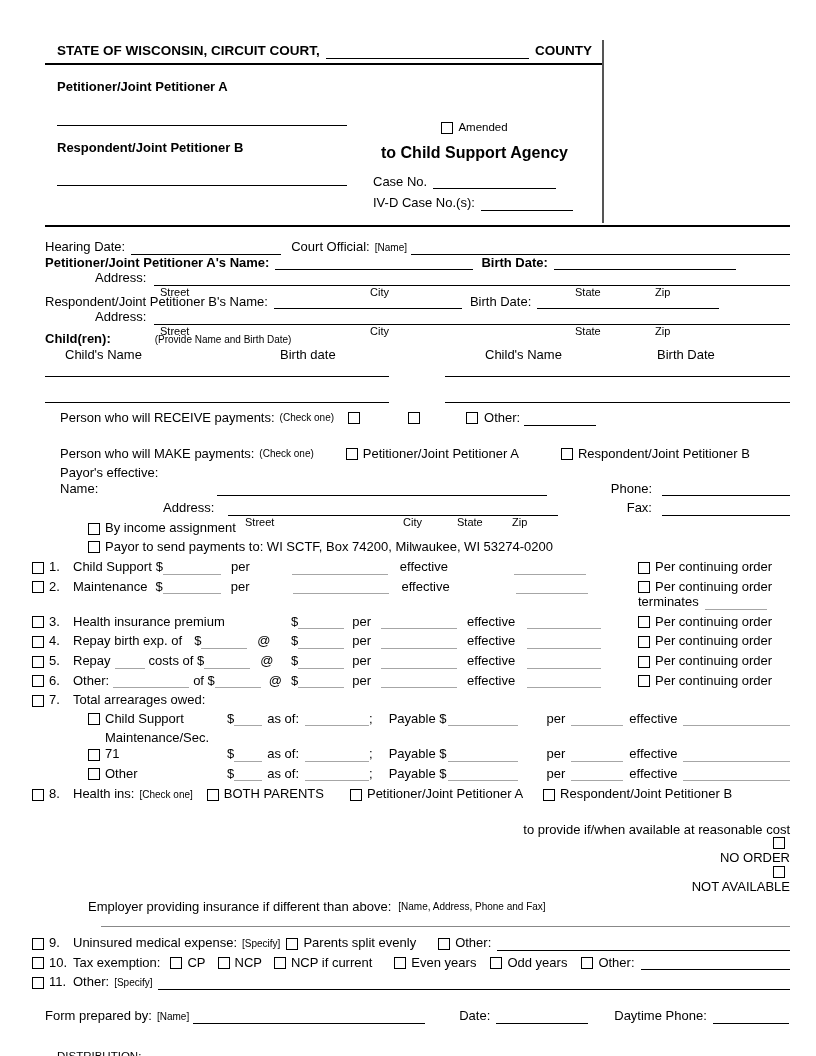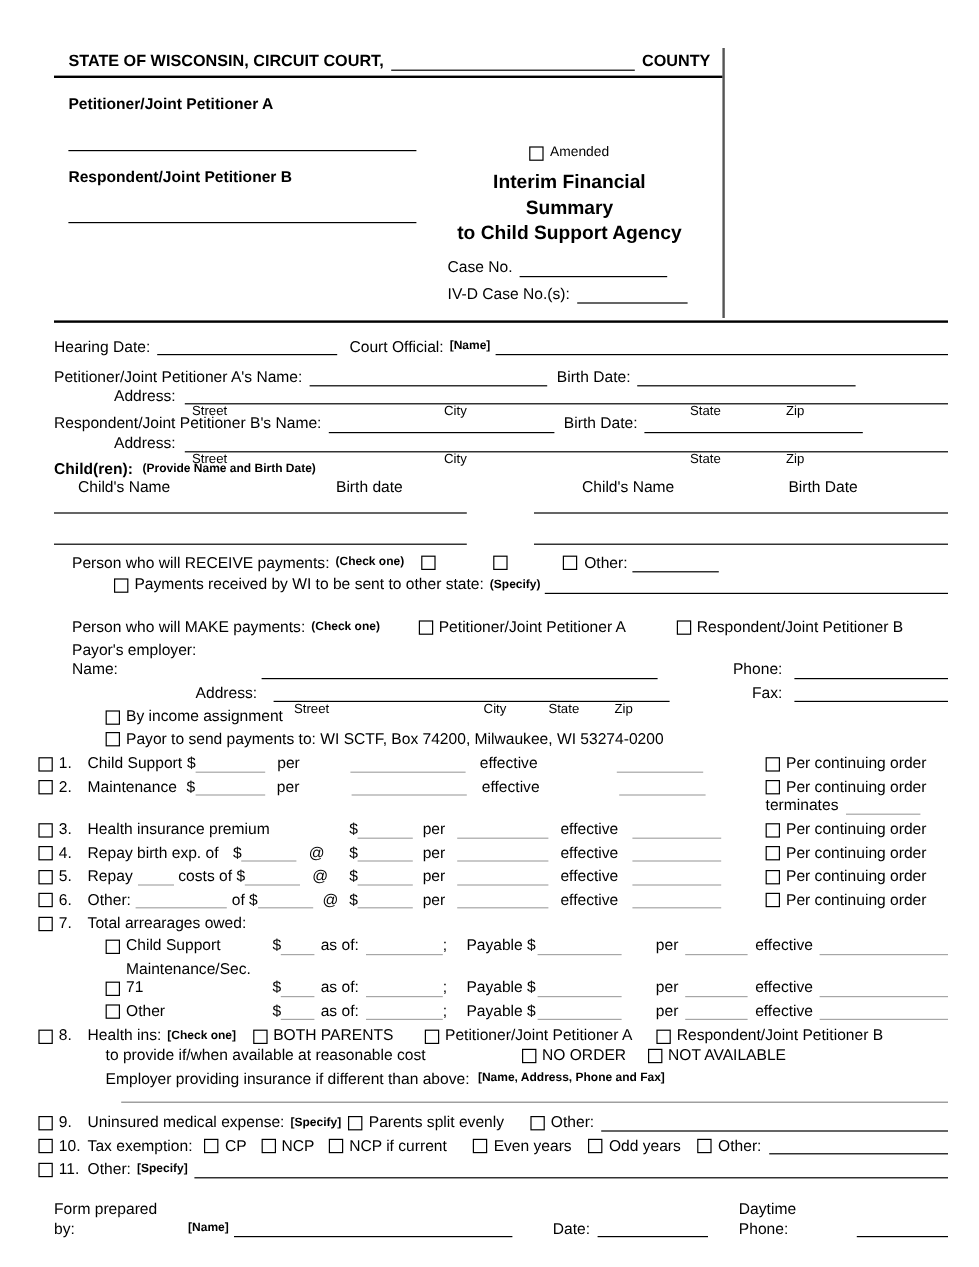--- a/index.html
+++ b/index.html
@@ -8,21 +8,21 @@
     padding:40px 26px 16px 45px;display:flex;flex-direction:column;
     font-family:"Liberation Sans","DejaVu Sans",sans-serif;font-size:13px;color:#000;
     margin:0 auto;position:relative;line-height:1.2;
   }
   .row{display:flex;align-items:flex-end;}
   .rowS{display:flex;align-items:flex-start;}
   .bl{border-bottom:1px solid #000;height:13px;flex:none;}
   .gl{border-bottom:1px solid #a6a6a6;height:13px;flex:none;}
   .fx{flex:1 1 auto;}
   .cb{width:10px;height:10px;border:1.3px solid #000;flex:none;display:inline-block;margin:0 5px 1px 0;background:#fff;}
-  .sm{font-size:10px;font-weight:bold;}
+  .sm{font-size:10px;}
   .b{font-weight:bold;}
   .hdrwrap{width:557px;border-right:2px solid #555;}
   .hdr-state{display:flex;align-items:flex-end;font-weight:bold;font-size:13.5px;padding:3px 10px 4px 12px;border-bottom:2px solid #000;}
   .hdr-body{display:flex;padding:8px 0 12px 12px;}
   .hdr-left{width:302px;}
   .hdr-right{flex:1;padding:0 26px 0 14px;display:flex;flex-direction:column;}
   .caption-line{border-bottom:1px solid #000;height:30px;width:290px;}
   .title{font-weight:bold;font-size:16px;text-align:center;margin-top:8px;line-height:1.3;}
   .sep2{border-bottom:2px solid #000;margin-top:2px;}
   .collbl{position:relative;height:14px;font-size:11px;}
@@ -49,21 +49,20 @@
         <div class="caption-line"></div>
         <div class="b" style="padding-top:14px;">Respondent/Joint Petitioner B</div>
         <div class="caption-line"></div>
       </div>
       <div class="hdr-right">
         <div class="row" style="justify-content:center;">
           <span class="cb"></span>
           <span style="font-size:11.5px;margin-top:48px;">Amended</span>
         </div>
         <div class="title">
-          <div>Interim Financial Summary</div>
           <div>to Child Support Agency</div>
         </div>
         <div class="row" style="margin-top:10px;">
           <span>Case No.</span>
           <span class="bl fx" style="margin-left:6px;margin-right:20px;"></span>
         </div>
         <div class="row" style="margin-top:6px;">
           <span>IV-D Case No.(s):</span>
           <span class="bl" style="width:92px;margin-left:6px;"></span>
         </div>
@@ -73,21 +72,21 @@
   <div class="sep2"></div>
 
   <div class="row" style="margin-top:12px;">
     <span>Hearing Date:</span>
     <span class="bl" style="width:150px;margin:0 10px 0 6px;"></span>
     <span>Court Official:</span>
     <span class="sm" style="margin:0 4px 1px 5px;">[Name]</span>
     <span class="bl fx"></span>
   </div>
 
-  <div class="row" style="margin-top:10px;">
+  <div class="row" style="font-weight:bold;">
     <span>Petitioner/Joint Petitioner A's Name:</span>
     <span class="bl" style="width:198px;margin:0 8px 0 6px;"></span>
     <span>Birth Date:</span>
     <span class="bl" style="width:182px;margin-left:6px;"></span>
   </div>
   <div class="row">
     <span style="margin-left:50px;">Address:</span>
     <span class="bl fx" style="margin-left:8px;"></span>
   </div>
   <div class="collbl">
@@ -107,21 +106,21 @@
     <span style="margin-left:50px;">Address:</span>
     <span class="bl fx" style="margin-left:8px;"></span>
   </div>
   <div class="collbl">
     <span style="left:115px;">Street</span>
     <span style="left:325px;">City</span>
     <span style="left:530px;">State</span>
     <span style="left:610px;">Zip</span>
   </div>
 
-  <div class="row" style="margin-top:6px;">
+  <div class="row" style="margin-top:6px;gap:36px;">
     <span class="b">Child(ren):</span>
     <span class="sm" style="margin:0 0 1px 8px;">(Provide Name and Birth Date)</span>
   </div>
   <div class="collbl" style="height:17px;text-decoration:underline;font-size:13px;">
     <span style="left:20px;">Child's Name</span>
     <span style="left:235px;">Birth date</span>
     <span style="left:440px;">Child's Name</span>
     <span style="left:612px;">Birth Date</span>
   </div>
   <div class="row" style="margin-top:16px;">
@@ -135,36 +134,30 @@
 
   <div class="rowS" style="margin-top:7px;padding-left:15px;">
     <span>Person who will RECEIVE payments:</span>
     <span class="sm" style="margin:2px 0 0 5px;">(Check one)</span>
     <span class="cb" style="margin:2px 6px 0 14px;"></span>
     <span class="cb" style="margin:2px 6px 0 42px;"></span>
     <span class="cb" style="margin:2px 6px 0 40px;"></span>
     <span>Other:</span>
     <span class="bl" style="width:72px;margin-left:4px;margin-top:3px;height:12px;"></span>
   </div>
-  <div class="row" style="margin-top:2px;padding-left:50px;">
-    <span class="cb"></span>
-    <span>Payments received by WI to be sent to other state:</span>
-    <span class="sm" style="margin:0 4px 1px 5px;">(Specify)</span>
-    <span class="bl fx"></span>
-  </div>
   <div class="row" style="margin-top:20px;padding-left:15px;">
     <span>Person who will MAKE payments:</span>
     <span class="sm" style="margin:0 0 1px 5px;">(Check one)</span>
     <span class="cb" style="margin-left:32px;"></span>
     <span>Petitioner/Joint Petitioner A</span>
     <span class="cb" style="margin-left:42px;"></span>
     <span>Respondent/Joint Petitioner B</span>
   </div>
   <div class="row" style="margin-top:4px;padding-left:15px;">
-    <span>Payor's employer: Name:</span>
+    <span>Payor's effective: Name:</span>
     <span class="bl" style="width:330px;margin-left:18px;"></span>
     <span style="width:56px;text-align:right;margin-left:50px;">Phone:</span>
     <span class="bl" style="width:128px;margin-left:10px;"></span>
   </div>
   <div class="row" style="margin-top:4px;">
     <span style="margin-left:118px;">Address:</span>
     <span class="bl" style="width:330px;margin-left:14px;"></span>
     <span style="width:56px;text-align:right;margin-left:54px;">Fax:</span>
     <span class="bl" style="width:128px;margin-left:10px;"></span>
   </div>
@@ -354,21 +347,21 @@
     <span class="num">8.</span>
     <span>Health ins:</span>
     <span class="sm" style="margin:0 0 1px 5px;">[Check one]</span>
     <span class="cb" style="margin-left:14px;"></span>
     <span>BOTH PARENTS</span>
     <span class="cb" style="margin-left:26px;"></span>
     <span>Petitioner/Joint Petitioner A</span>
     <span class="cb" style="margin-left:20px;"></span>
     <span>Respondent/Joint Petitioner B</span>
   </div>
-  <div class="row itm" style="margin-top:0;padding-left:56px;">
+  <div class="row itm" style="margin-top:20px;padding-left:56px;flex-direction:column;">
     <span>to provide if/when available at reasonable cost</span>
     <span class="cb" style="margin-left:80px;"></span>
     <span>NO ORDER</span>
     <span class="cb" style="margin-left:18px;"></span>
     <span>NOT AVAILABLE</span>
   </div>
   <div class="row itm" style="margin-top:4px;padding-left:56px;">
     <span>Employer providing insurance if different than above:</span>
     <span class="sm" style="margin:0 0 1px 7px;">[Name, Address, Phone and Fax]</span>
   </div>

